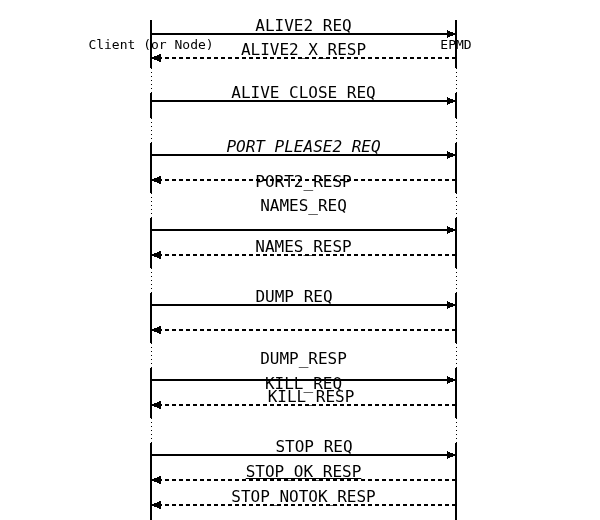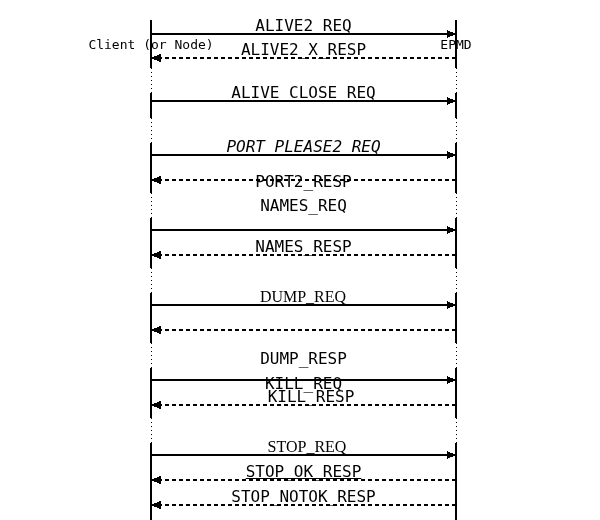--- a/index.html
+++ b/index.html
@@ -79,21 +79,21 @@
   <div id="text-layer">
       <div class="hdr" style="left: 151px; top: 2px;">Client (or Node)</div>
       <div class="hdr" style="left: 456px; top: 2px; text-align: center;">EPMD</div>
       <div class="msglabel" style="left: 303.5px; top: 20px;">ALIVE2_REQ</div>
       <div class="msglabel" style="left: 303.5px; top: 44px;">ALIVE2_X_RESP</div>
       <div class="msglabel" style="left: 303.5px; top: 87px;">ALIVE_CLOSE_REQ</div>
       <div class="msglabel" style="left: 303.5px; top: 141px; font-style: italic;">PORT_PLEASE2_REQ</div>
       <div class="msglabel" style="left: 303.5px; top: 166px; margin-top: 10px;">PORT2_RESP</div>
       <div class="msglabel" style="left: 303.5px; top: 200px;">NAMES_REQ</div>
       <div class="msglabel" style="left: 303.5px; top: 241px;">NAMES_RESP</div>
-      <div class="msglabel" style="left: 303px; top: 291px; font-family: Liberation Serif, serif;">DUMP_REQ</div>
+      <div class="msglabel" style="left: 294px; top: 291px;">DUMP_REQ</div>
       <div class="msglabel" style="left: 303.5px; top: 316px; margin-top: 37px;">DUMP_RESP</div>
       <div class="msglabel" style="left: 303.5px; top: 378px;">KILL_REQ</div>
       <div class="msglabel" style="left: 311px; top: 391px;">KILL_RESP</div>
-      <div class="msglabel" style="left: 307px; top: 441px; font-family: Liberation Serif, serif;">STOP_REQ</div>
+      <div class="msglabel" style="left: 314px; top: 441px;">STOP_REQ</div>
       <div class="msglabel" style="left: 303.5px; top: 466px; text-decoration: underline;">STOP_OK_RESP</div>
       <div class="msglabel" style="left: 303.5px; top: 491px;">STOP_NOTOK_RESP</div>
     </div>
 </div>
 
 </body></html>

